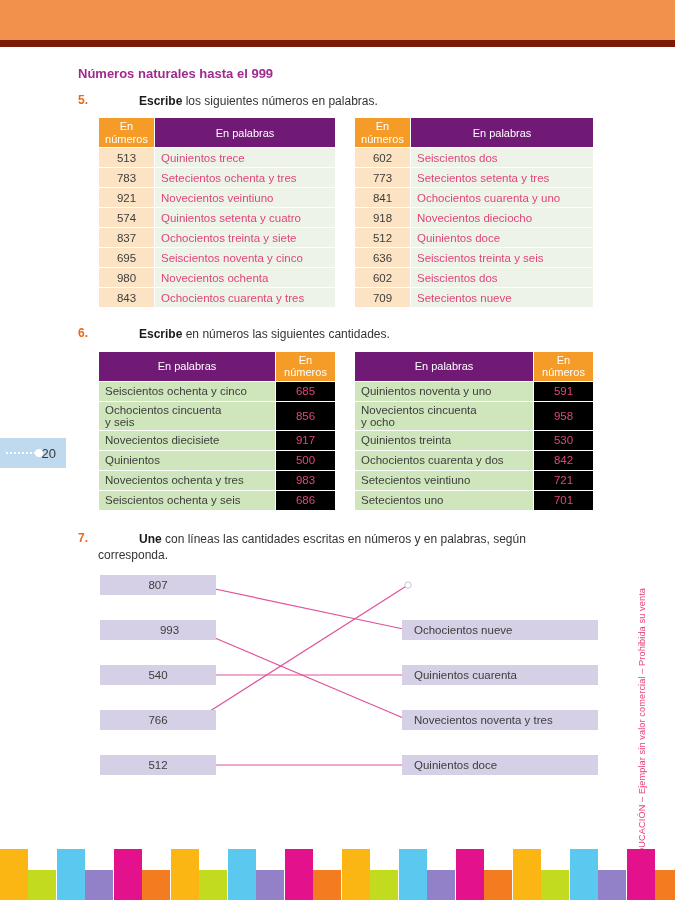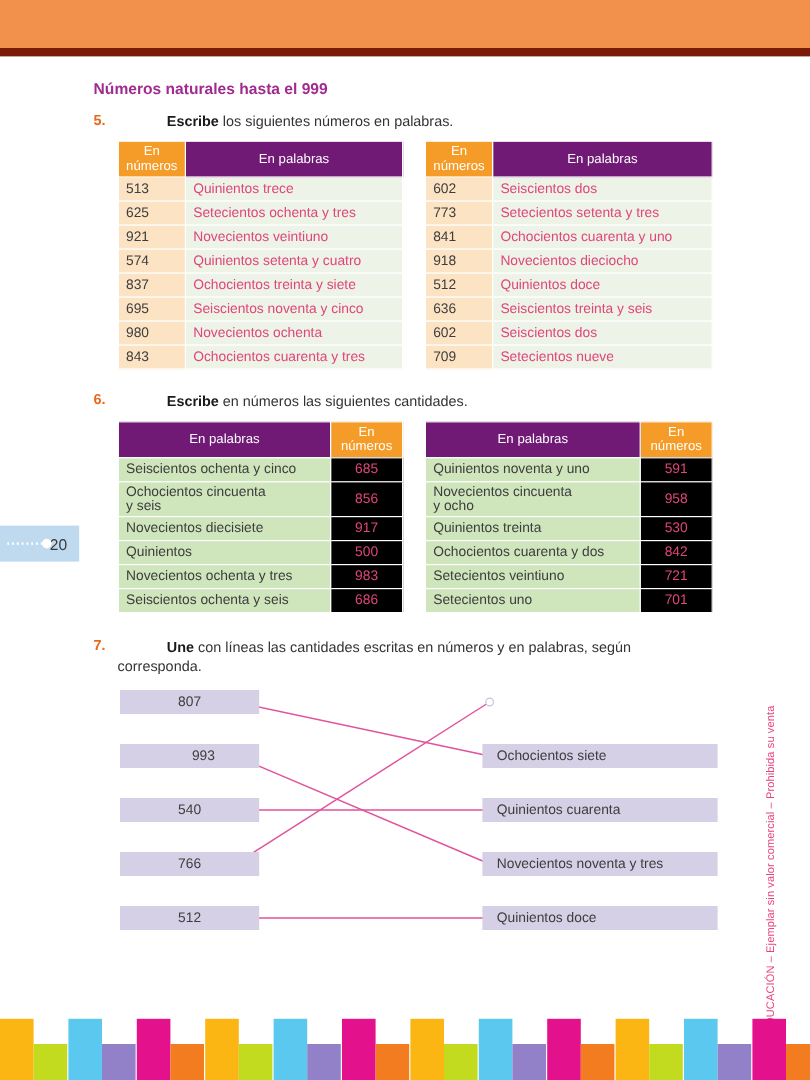--- a/index.html
+++ b/index.html
@@ -67,21 +67,21 @@
   }
   th.h-num {
     background: #F59C28; color: #ffffff; font-size: 11px; font-weight: bold;
     text-align: center; line-height: 1.15; padding: 4px 2px;
   }
   th.h-word {
     background: #701a75; color: #ffffff; font-size: 11px; font-weight: bold;
     text-align: center; padding: 4px 6px;
   }
   
-  td.c-num5 { background: #FBE3C3; color: #3d3d3d; font-size: 11.5px; }
+  td.c-num5 { background: #FBE3C3; color: #3d3d3d; font-size: 11.5px; text-align: center; }
   td.c-word5 { background: #EDF4E7; color: #E0457B; font-size: 11.5px; text-align: left; }
   
   td.c-word6 { background: #CFE5BC; color: #3d3d3d; font-size: 11.5px; text-align: left; }
   td.c-num6 { background: #000000; color: #E0457B; font-size: 11.5px; text-align: center; }
 
   
   .match-wrap { position: relative; margin-left: 22px; margin-top: 8px; height: 215px; width: 498px; }
   .match-svg { position: absolute; left: 0; top: 0; width: 498px; height: 215px; }
   .mbox {
     position: absolute; background: #D5D0E6; height: 20px;
@@ -135,21 +135,21 @@
             </th>
             <th class="h-word">En palabras</th>
           </tr>
             </thead>
           <tbody>
               <tr>
                 <td class="c-num5">513</td>
                 <td class="c-word5">Quinientos trece</td>
               </tr>
               <tr>
-                <td class="c-num5">625</td>
+                <td class="c-num5">783</td>
                 <td class="c-word5">Setecientos ochenta y tres</td>
               </tr>
               <tr>
                 <td class="c-num5">921</td>
                 <td class="c-word5">Novecientos veintiuno</td>
               </tr>
               <tr>
                 <td class="c-num5">574</td>
                 <td class="c-word5">Quinientos setenta y cuatro</td>
               </tr>
@@ -335,21 +335,21 @@
             <circle cx="308" cy="59" r="3.2" fill="#ffffff" stroke="#C9C2DE" stroke-width="1"></circle>
             <circle cx="308" cy="104" r="3.2" fill="#ffffff" stroke="#C9C2DE" stroke-width="1"></circle>
             <circle cx="308" cy="149" r="3.2" fill="#ffffff" stroke="#C9C2DE" stroke-width="1"></circle>
             <circle cx="308" cy="194" r="3.2" fill="#ffffff" stroke="#C9C2DE" stroke-width="1"></circle>
           </svg>
       <div class="mbox left" style="top: 4px;">807</div>
           <div class="mbox left" style="top: 49px; padding-left: 23px;">993</div>
           <div class="mbox left" style="top: 94px;">540</div>
           <div class="mbox left" style="top: 139px;">766</div>
           <div class="mbox left" style="top: 184px;">512</div>
-          <div class="mbox right" style="top: 49px;">Ochocientos siete</div>
+          <div class="mbox right" style="top: 49px;">Ochocientos nueve</div>
           <div class="mbox right" style="top: 94px;">Quinientos cuarenta</div>
           <div class="mbox right" style="top: 139px;">Novecientos noventa y tres</div>
           <div class="mbox right" style="top: 184px;">Quinientos doce</div>
         </div>
     </div>
 
   </div>
 
   <div class="footer-bars" id="footer-bars">
       <div class="bar" style="left: 0px; width: 28px; height: 51px; background: rgb(251, 182, 20);"></div>

